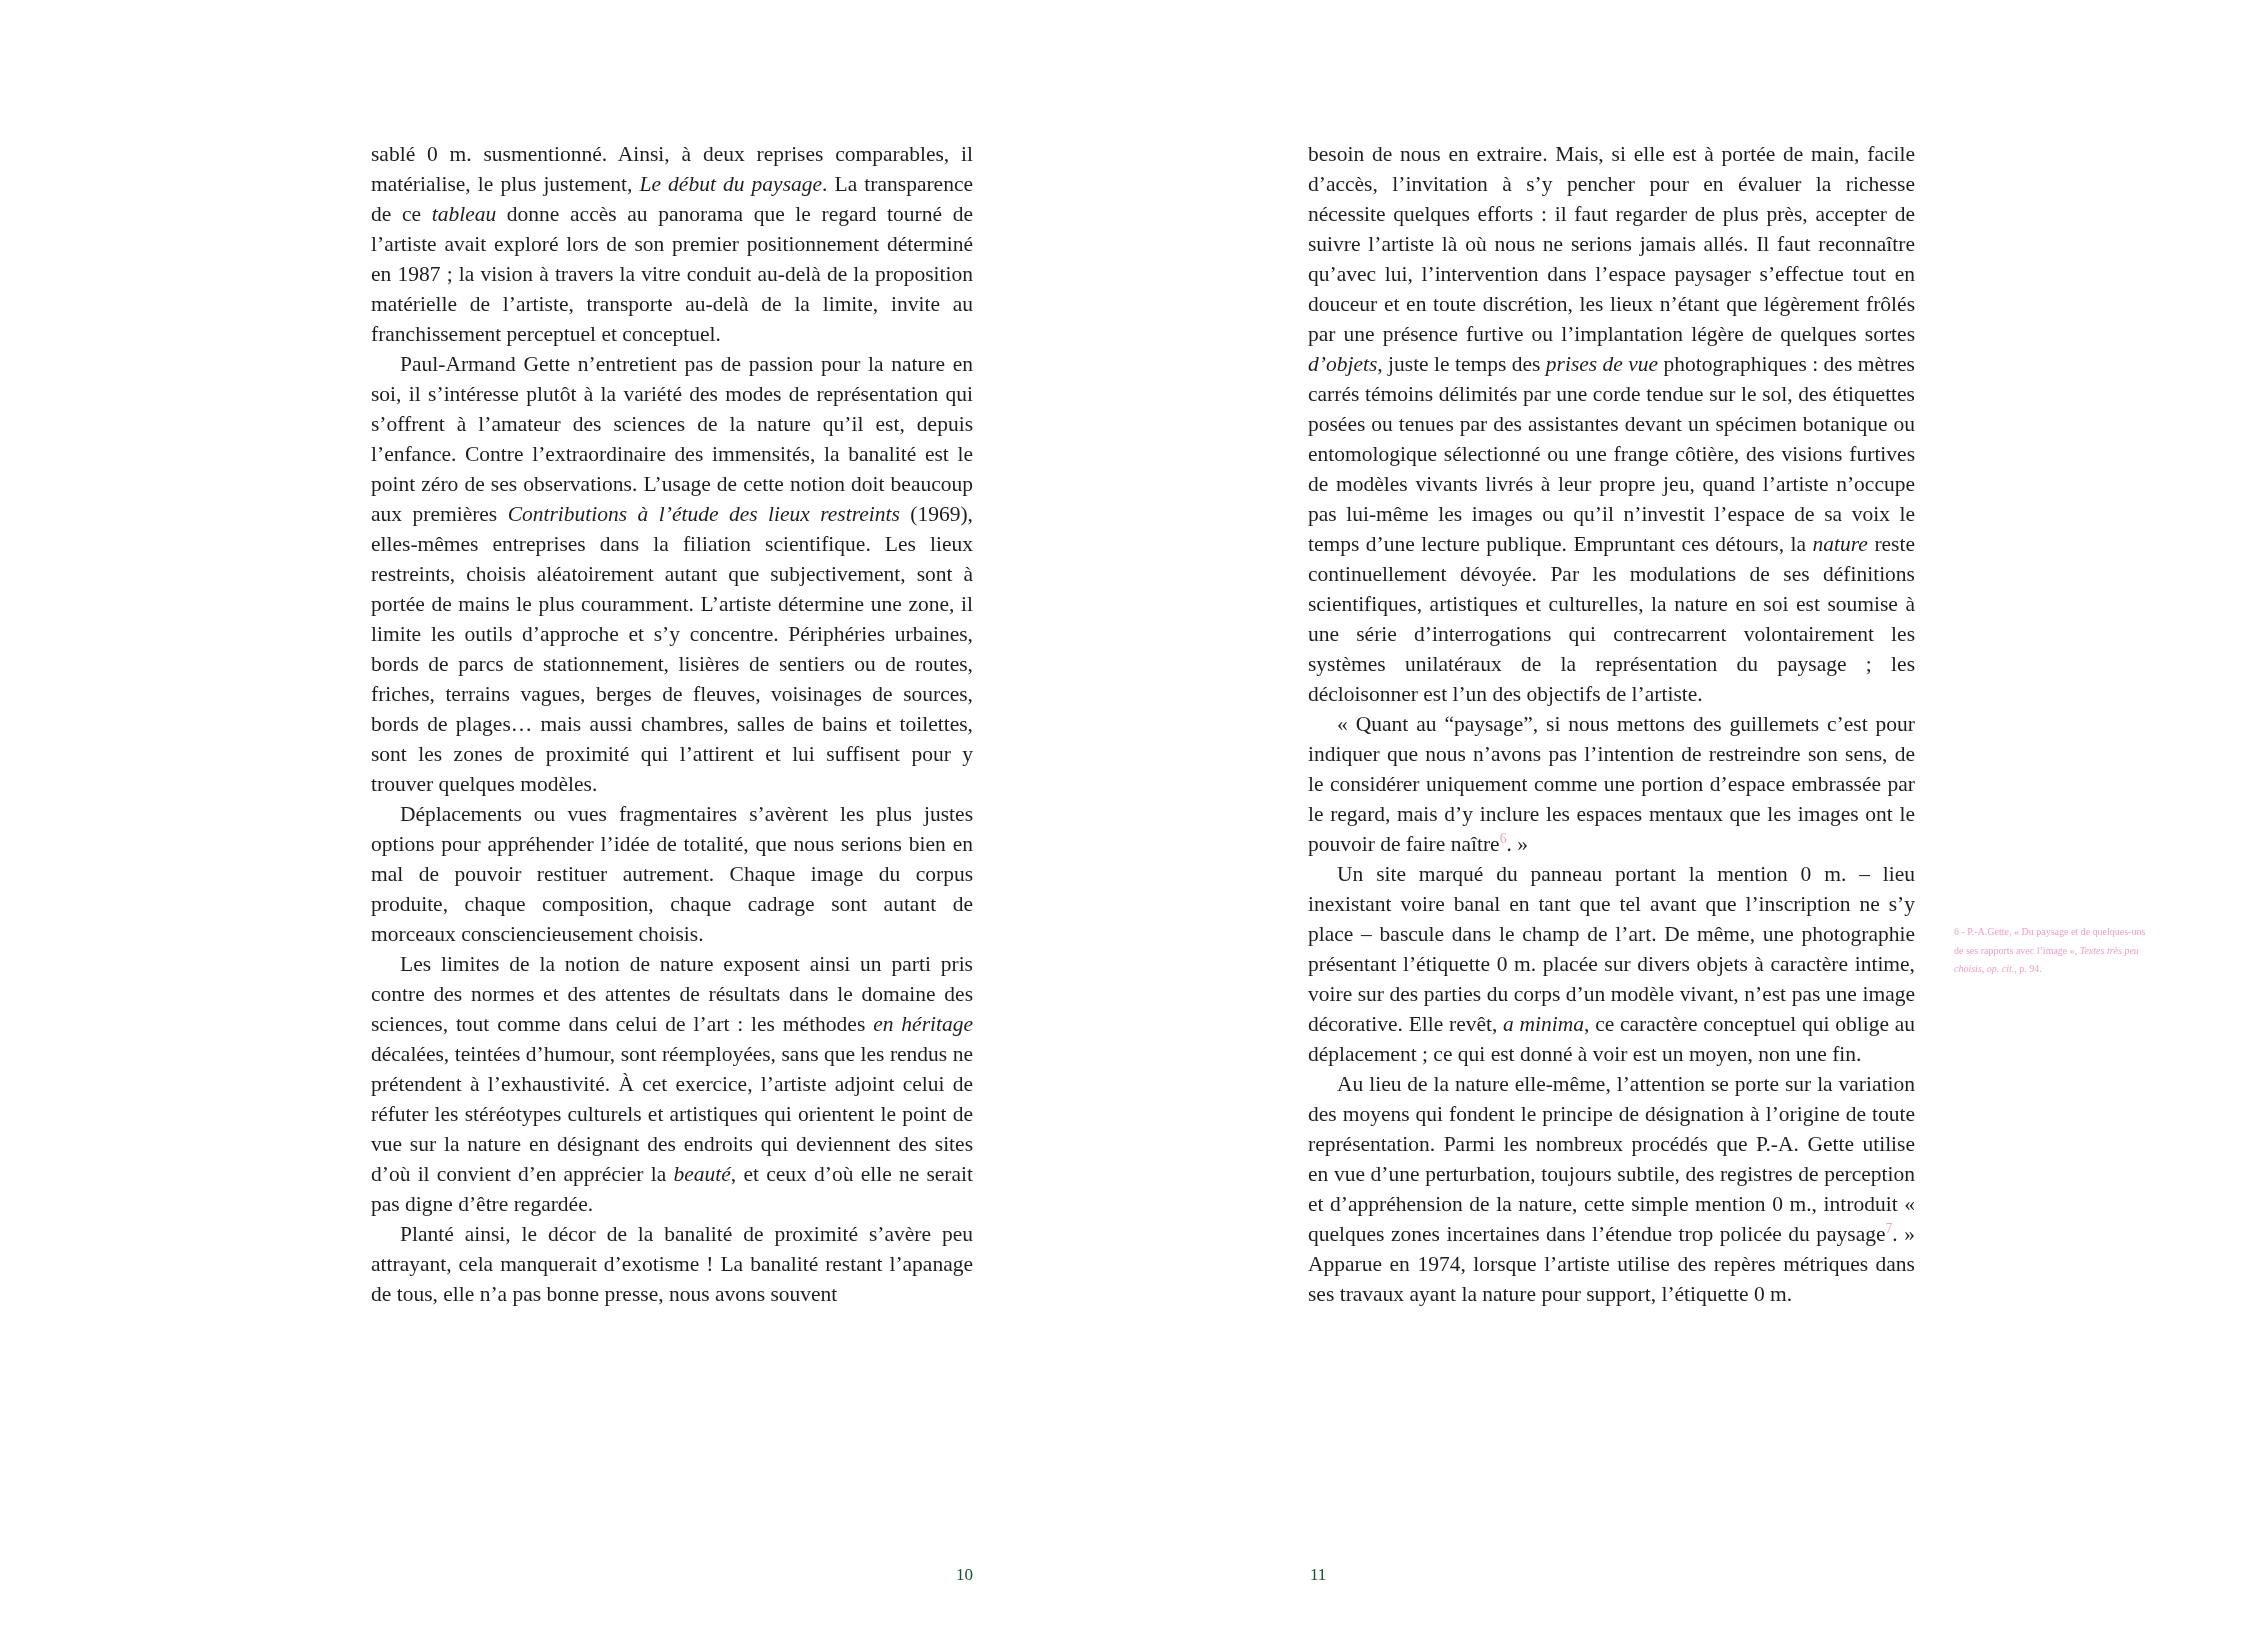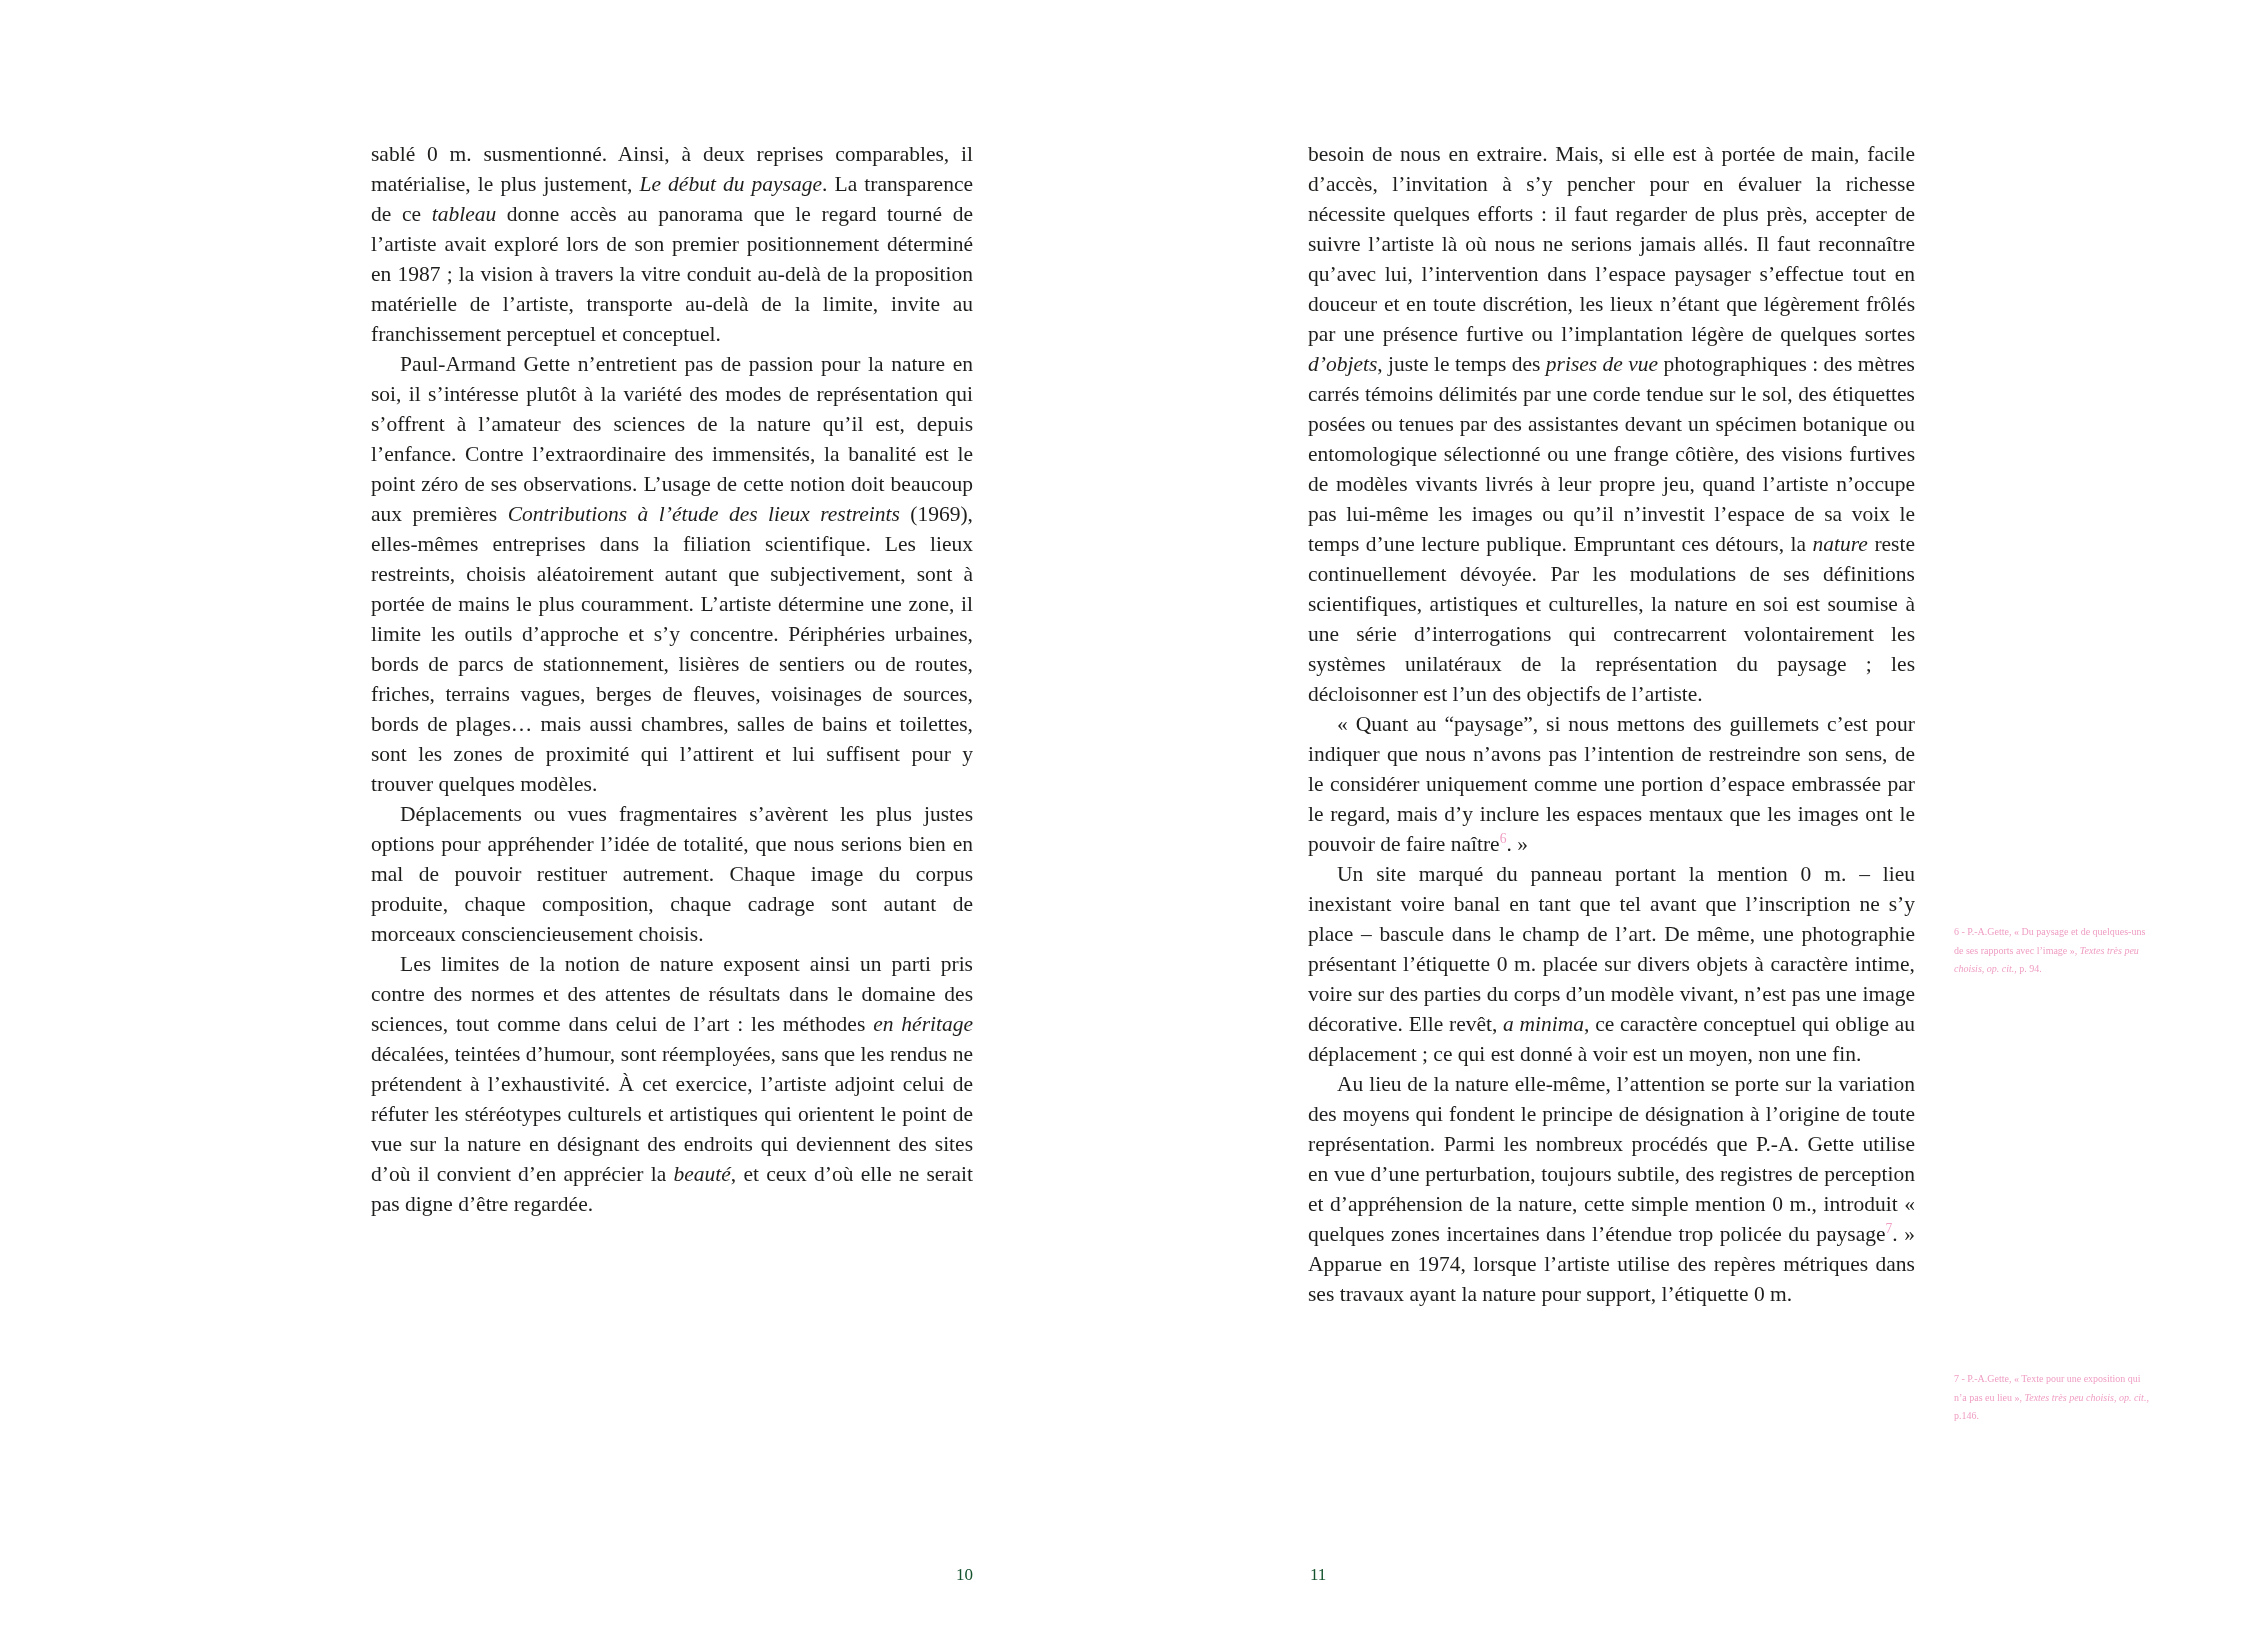--- a/index.html
+++ b/index.html
@@ -68,35 +68,35 @@
 </head>
 <body>
 
 <div class="spread">
 
   <section class="page-text left-col">
       <p class="para">sablé 0 m. susmentionné. Ainsi, à deux reprises comparables, il matérialise, le plus justement, <i>Le début du paysage</i>. La transparence de ce <i>tableau</i> donne accès au panorama que le regard tourné de l’artiste avait exploré lors de son premier positionnement déterminé en 1987 ; la vision à travers la vitre conduit au-delà de la proposition matérielle de l’artiste, transporte au-delà de la limite, invite au franchissement perceptuel et conceptuel.</p>
       <p class="para indent">Paul-Armand Gette n’entretient pas de passion pour la nature en soi, il s’intéresse plutôt à la variété des modes de représentation qui s’offrent à l’amateur des sciences de la nature qu’il est, depuis l’enfance. Contre l’extraordinaire des immensités, la banalité est le point zéro de ses observations. L’usage de cette notion doit beaucoup aux premières <i>Contributions à l’étude des lieux restreints</i> (1969), elles-mêmes entreprises dans la filiation scientifique. Les lieux restreints, choisis aléatoirement autant que subjectivement, sont à portée de mains le plus couramment. L’artiste détermine une zone, il limite les outils d’approche et s’y concentre. Périphéries urbaines, bords de parcs de stationnement, lisières de sentiers ou de routes, friches, terrains vagues, berges de fleuves, voisinages de sources, bords de plages… mais aussi chambres, salles de bains et toilettes, sont les zones de proximité qui l’attirent et lui suffisent pour y trouver quelques modèles.</p>
       <p class="para indent">Déplacements ou vues fragmentaires s’avèrent les plus justes options pour appréhender l’idée de totalité, que nous serions bien en mal de pouvoir restituer autrement. Chaque image du corpus produite, chaque composition, chaque cadrage sont autant de morceaux consciencieusement choisis.</p>
       <p class="para indent">Les limites de la notion de nature exposent ainsi un parti pris contre des normes et des attentes de résultats dans le domaine des sciences, tout comme dans celui de l’art : les méthodes <i>en héritage</i> décalées, teintées d’humour, sont réemployées, sans que les rendus ne prétendent à l’exhaustivité. À cet exercice, l’artiste adjoint celui de réfuter les stéréotypes culturels et artistiques qui orientent le point de vue sur la nature en désignant des endroits qui deviennent des sites d’où il convient d’en apprécier la <i>beauté</i>, et ceux d’où elle ne serait pas digne d’être regardée.</p>
+      <p class="para indent">Planté ainsi, le décor de la banalité de proximité s’avère peu attrayant, cela manquerait d’exotisme ! La banalité restant l’apanage de tous, elle n’a pas bonne presse, nous avons souvent</p>
     </section>
 
   <section class="page-text right-col">
     <div>
         <p class="para">besoin de nous en extraire. Mais, si elle est à portée de main, facile d’accès, l’invitation à s’y pencher pour en évaluer la richesse nécessite quelques efforts : il faut regarder de plus près, accepter de suivre l’artiste là où nous ne serions jamais allés. Il faut reconnaître qu’avec lui, l’intervention dans l’espace paysager s’effectue tout en douceur et en toute discrétion, les lieux n’étant que légèrement frôlés par une présence furtive ou l’implantation légère de quelques sortes <i>d’objets</i>, juste le temps des <i>prises de vue</i> photographiques : des mètres carrés témoins délimités par une corde tendue sur le sol, des étiquettes posées ou tenues par des assistantes devant un spécimen botanique ou entomologique sélectionné ou une frange côtière, des visions furtives de modèles vivants livrés à leur propre jeu, quand l’artiste n’occupe pas lui-même les images ou qu’il n’investit l’espace de sa voix le temps d’une lecture publique. Empruntant ces détours, la <i>nature</i> reste continuellement dévoyée. Par les modulations de ses définitions scientifiques, artistiques et culturelles, la nature en soi est soumise à une série d’interrogations qui contrecarrent volontairement les systèmes unilatéraux de la représentation du paysage ; les décloisonner est l’un des objectifs de l’artiste.</p>
       </div>
     <div>
         <p class="para indent">« Quant au “paysage”, si nous mettons des guillemets c’est pour indiquer que nous n’avons pas l’intention de restreindre son sens, de le considérer uniquement comme une portion d’espace embrassée par le regard, mais d’y inclure les espaces mentaux que les images ont le pouvoir de faire naître<sup class="note-ref">6</sup>. »</p>
         <p class="para indent">Un site marqué du panneau portant la mention 0 m. – lieu inexistant voire banal en tant que tel avant que l’inscription ne s’y place – bascule dans le champ de l’art. De même, une photographie présentant l’étiquette 0 m. placée sur divers objets à caractère intime, voire sur des parties du corps d’un modèle vivant, n’est pas une image décorative. Elle revêt, <i>a minima</i>, ce caractère conceptuel qui oblige au déplacement ; ce qui est donné à voir est un moyen, non une fin.</p>
         <p class="para indent">Au lieu de la nature elle-même, l’attention se porte sur la variation des moyens qui fondent le principe de désignation à l’origine de toute représentation. Parmi les nombreux procédés que P.-A. Gette utilise en vue d’une perturbation, toujours subtile, des registres de perception et d’appréhension de la nature, cette simple mention 0 m., introduit « quelques zones incertaines dans l’étendue trop policée du paysage<sup class="note-ref">7</sup>. » Apparue en 1974, lorsque l’artiste utilise des repères métriques dans ses travaux ayant la nature pour support, l’étiquette 0 m.</p>
       </div>
   </section>
 
   <aside class="margin-note note-6">6 - P.-A.Gette, « Du paysage et de quelques-uns de ses rapports avec l’image », <i>Textes très peu choisis, op. cit.</i>, p. 94.</aside>
 
-  <aside class="margin-note note-7">7 - P.-A.Gette, « Texte pour une exposition qui n’a pas eu lieu », <i>Textes très peu choisis, op. cit.,</i> p.146.</aside>
 
   <div class="folio folio-left">10</div>
 
   <div class="folio folio-right">11</div>
 
 </div>
 
 
 </body></html>

